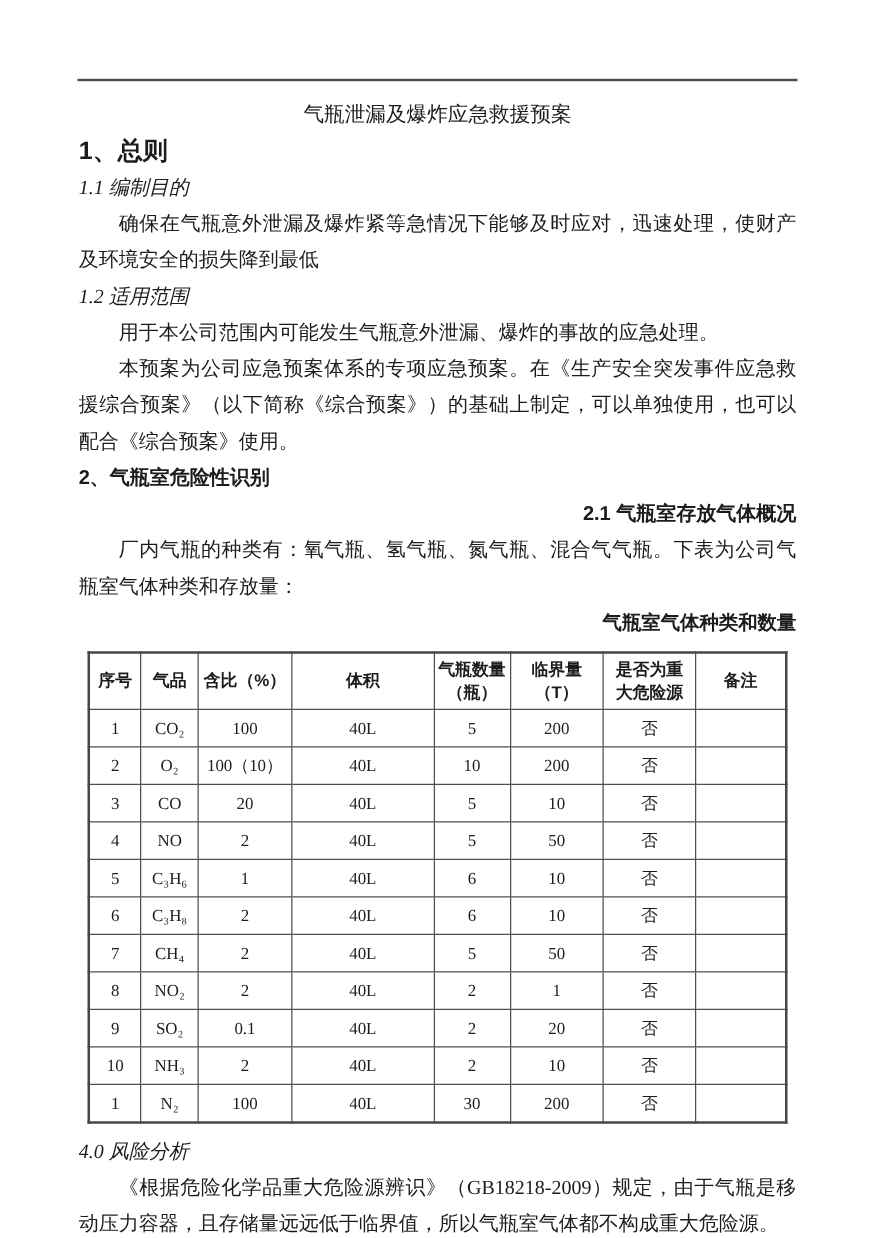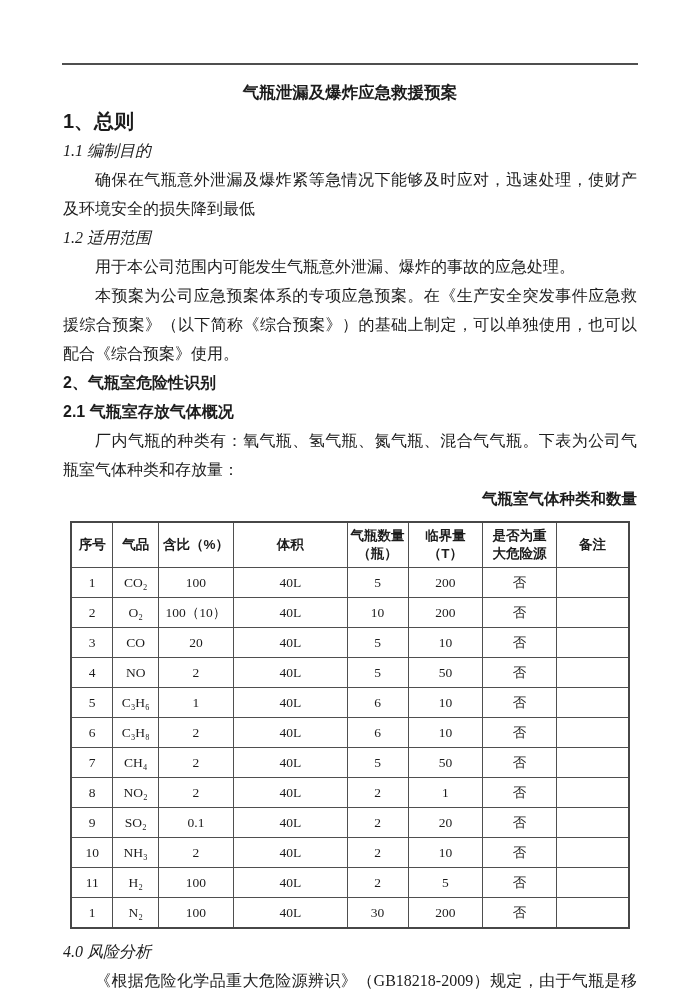--- a/index.html
+++ b/index.html
@@ -10,21 +10,21 @@
   }
   .header-rule {
     position:absolute; top:63px; left:62px; width:576px; height:0;
     border-top:2px solid #4f4f4f;
   }
   .content {
     position:absolute; top:78px; left:63px; width:574px;
     font-size:16px; line-height:29px;
   }
   .doc-title {
-    margin:0; text-align:center; font-size:16.5px; font-weight:bold;
+    margin:0; text-align:center; font-size:16.5px; font-weight:normal;
     font-family:"Liberation Sans","DejaVu Sans",sans-serif;
   }
   .h-bold {
     margin:0; font-weight:bold;
     font-family:"Liberation Sans","DejaVu Sans",sans-serif;
   }
   .h-plain { margin:0; font-weight:normal; font-size:16px;font-style:italic; }
   .para { margin:0; text-indent:32px; text-align:justify; }
   .tbl-caption {
     margin:0; text-align:right; font-weight:bold; font-size:15.5px;
@@ -56,21 +56,21 @@
     <h1 class="doc-title">气瓶泄漏及爆炸应急救援预案</h1>
 
     <h2 class="h-bold" style="font-size:20px;">1、总则</h2>
     <h3 class="h-plain">1.1 编制目的</h3>
     <p class="para">确保在气瓶意外泄漏及爆炸紧等急情况下能够及时应对，迅速处理，使财产及环境安全的损失降到最低</p>
     <h3 class="h-plain">1.2 适用范围</h3>
     <p class="para">用于本公司范围内可能发生气瓶意外泄漏、爆炸的事故的应急处理。</p>
     <p class="para">本预案为公司应急预案体系的专项应急预案。在《生产安全突发事件应急救援综合预案》（以下简称《综合预案》）的基础上制定，可以单独使用，也可以配合《综合预案》使用。</p>
 
     <h2 class="h-bold" style="font-size:16px;">2、气瓶室危险性识别</h2>
-    <h3 class="h-bold" style="font-size:16px;">2.1 气瓶室存放气体概况</h3>
+    <h3 class="h-bold" style="font-size:16px;text-align:right;">2.1 气瓶室存放气体概况</h3>
     <p class="para">厂内气瓶的种类有：氧气瓶、氢气瓶、氮气瓶、混合气气瓶。下表为公司气瓶室气体种类和存放量：</p>
 
     <p class="tbl-caption">气瓶室气体种类和数量</p>
 
     <table class="gas-table">
       <colgroup>
           <col style="width: 7.5%;">
           <col style="width: 8.2%;">
           <col style="width: 13.4%;">
           <col style="width: 20.4%;">
@@ -189,30 +189,20 @@
             <td>10</td>
             <td>NH₃</td>
             <td>2</td>
             <td>40L</td>
             <td>2</td>
             <td>10</td>
             <td>否</td>
             <td></td>
           </tr>
           <tr>
-            <td>11</td>
-            <td>H₂</td>
-            <td>100</td>
-            <td>40L</td>
-            <td>2</td>
-            <td>5</td>
-            <td>否</td>
-            <td></td>
-          </tr>
-          <tr>
             <td>1</td>
             <td>N₂</td>
             <td>100</td>
             <td>40L</td>
             <td>30</td>
             <td>200</td>
             <td>否</td>
             <td></td>
           </tr>
         </tbody>

